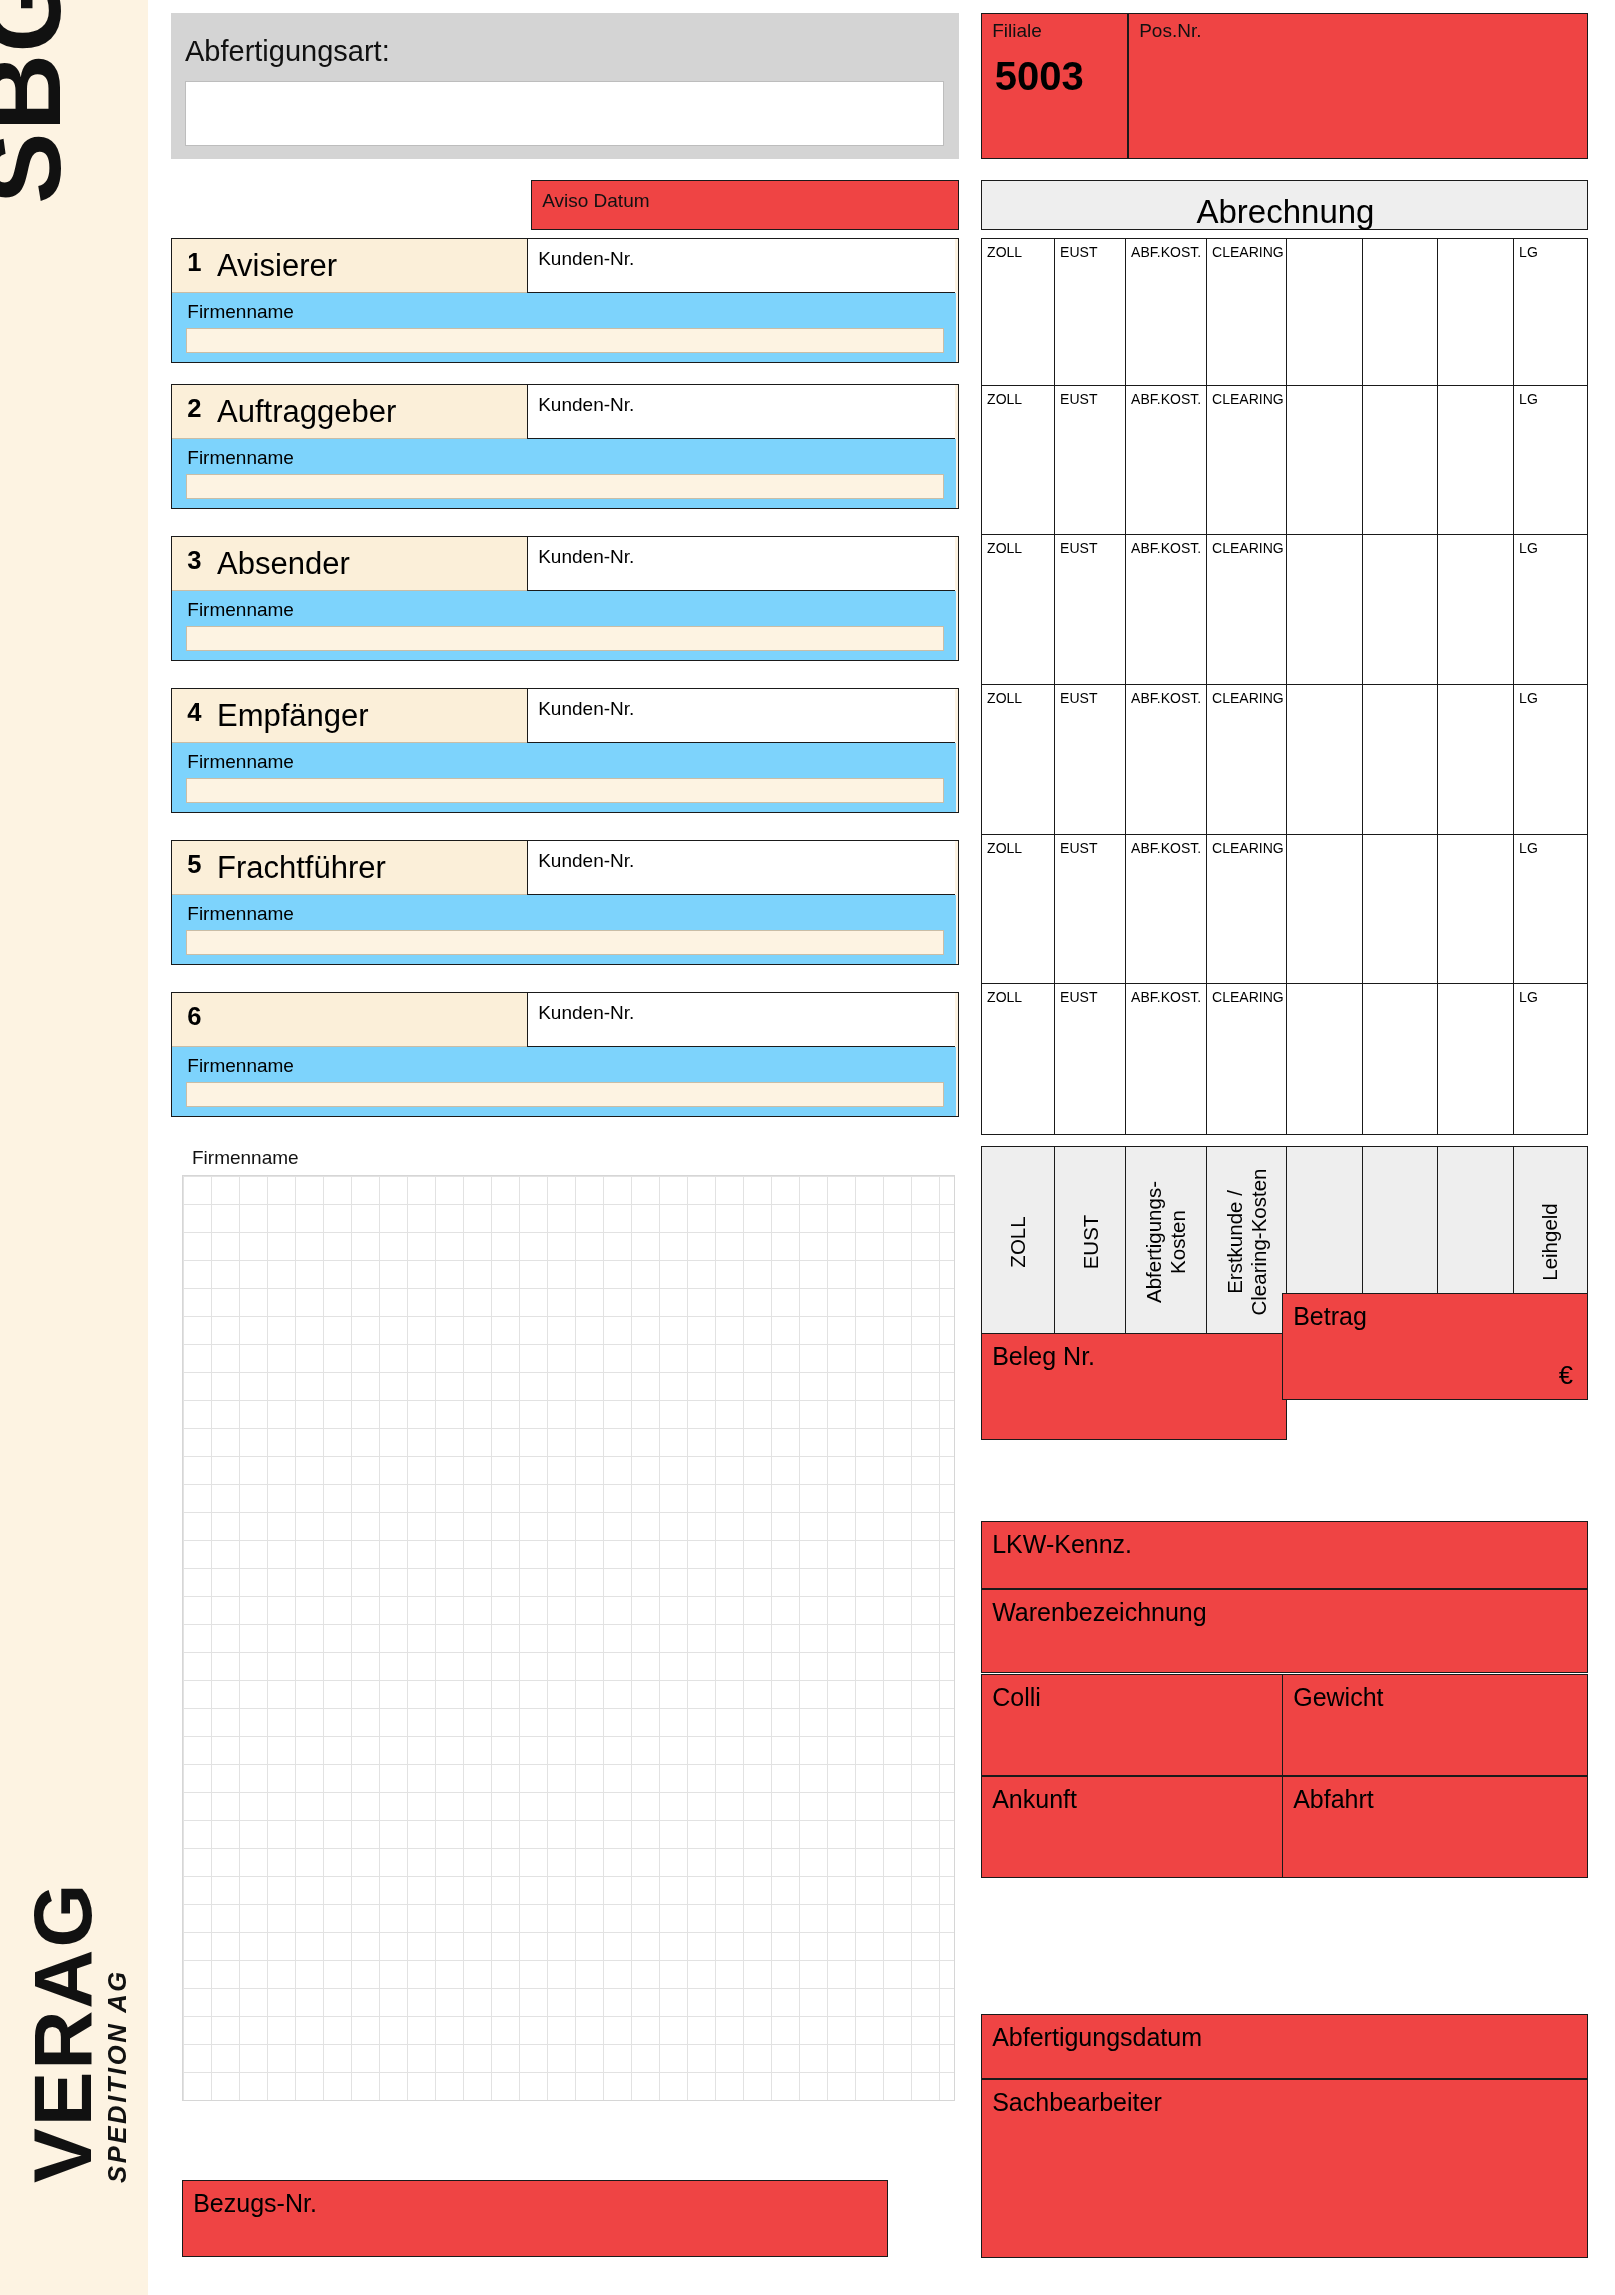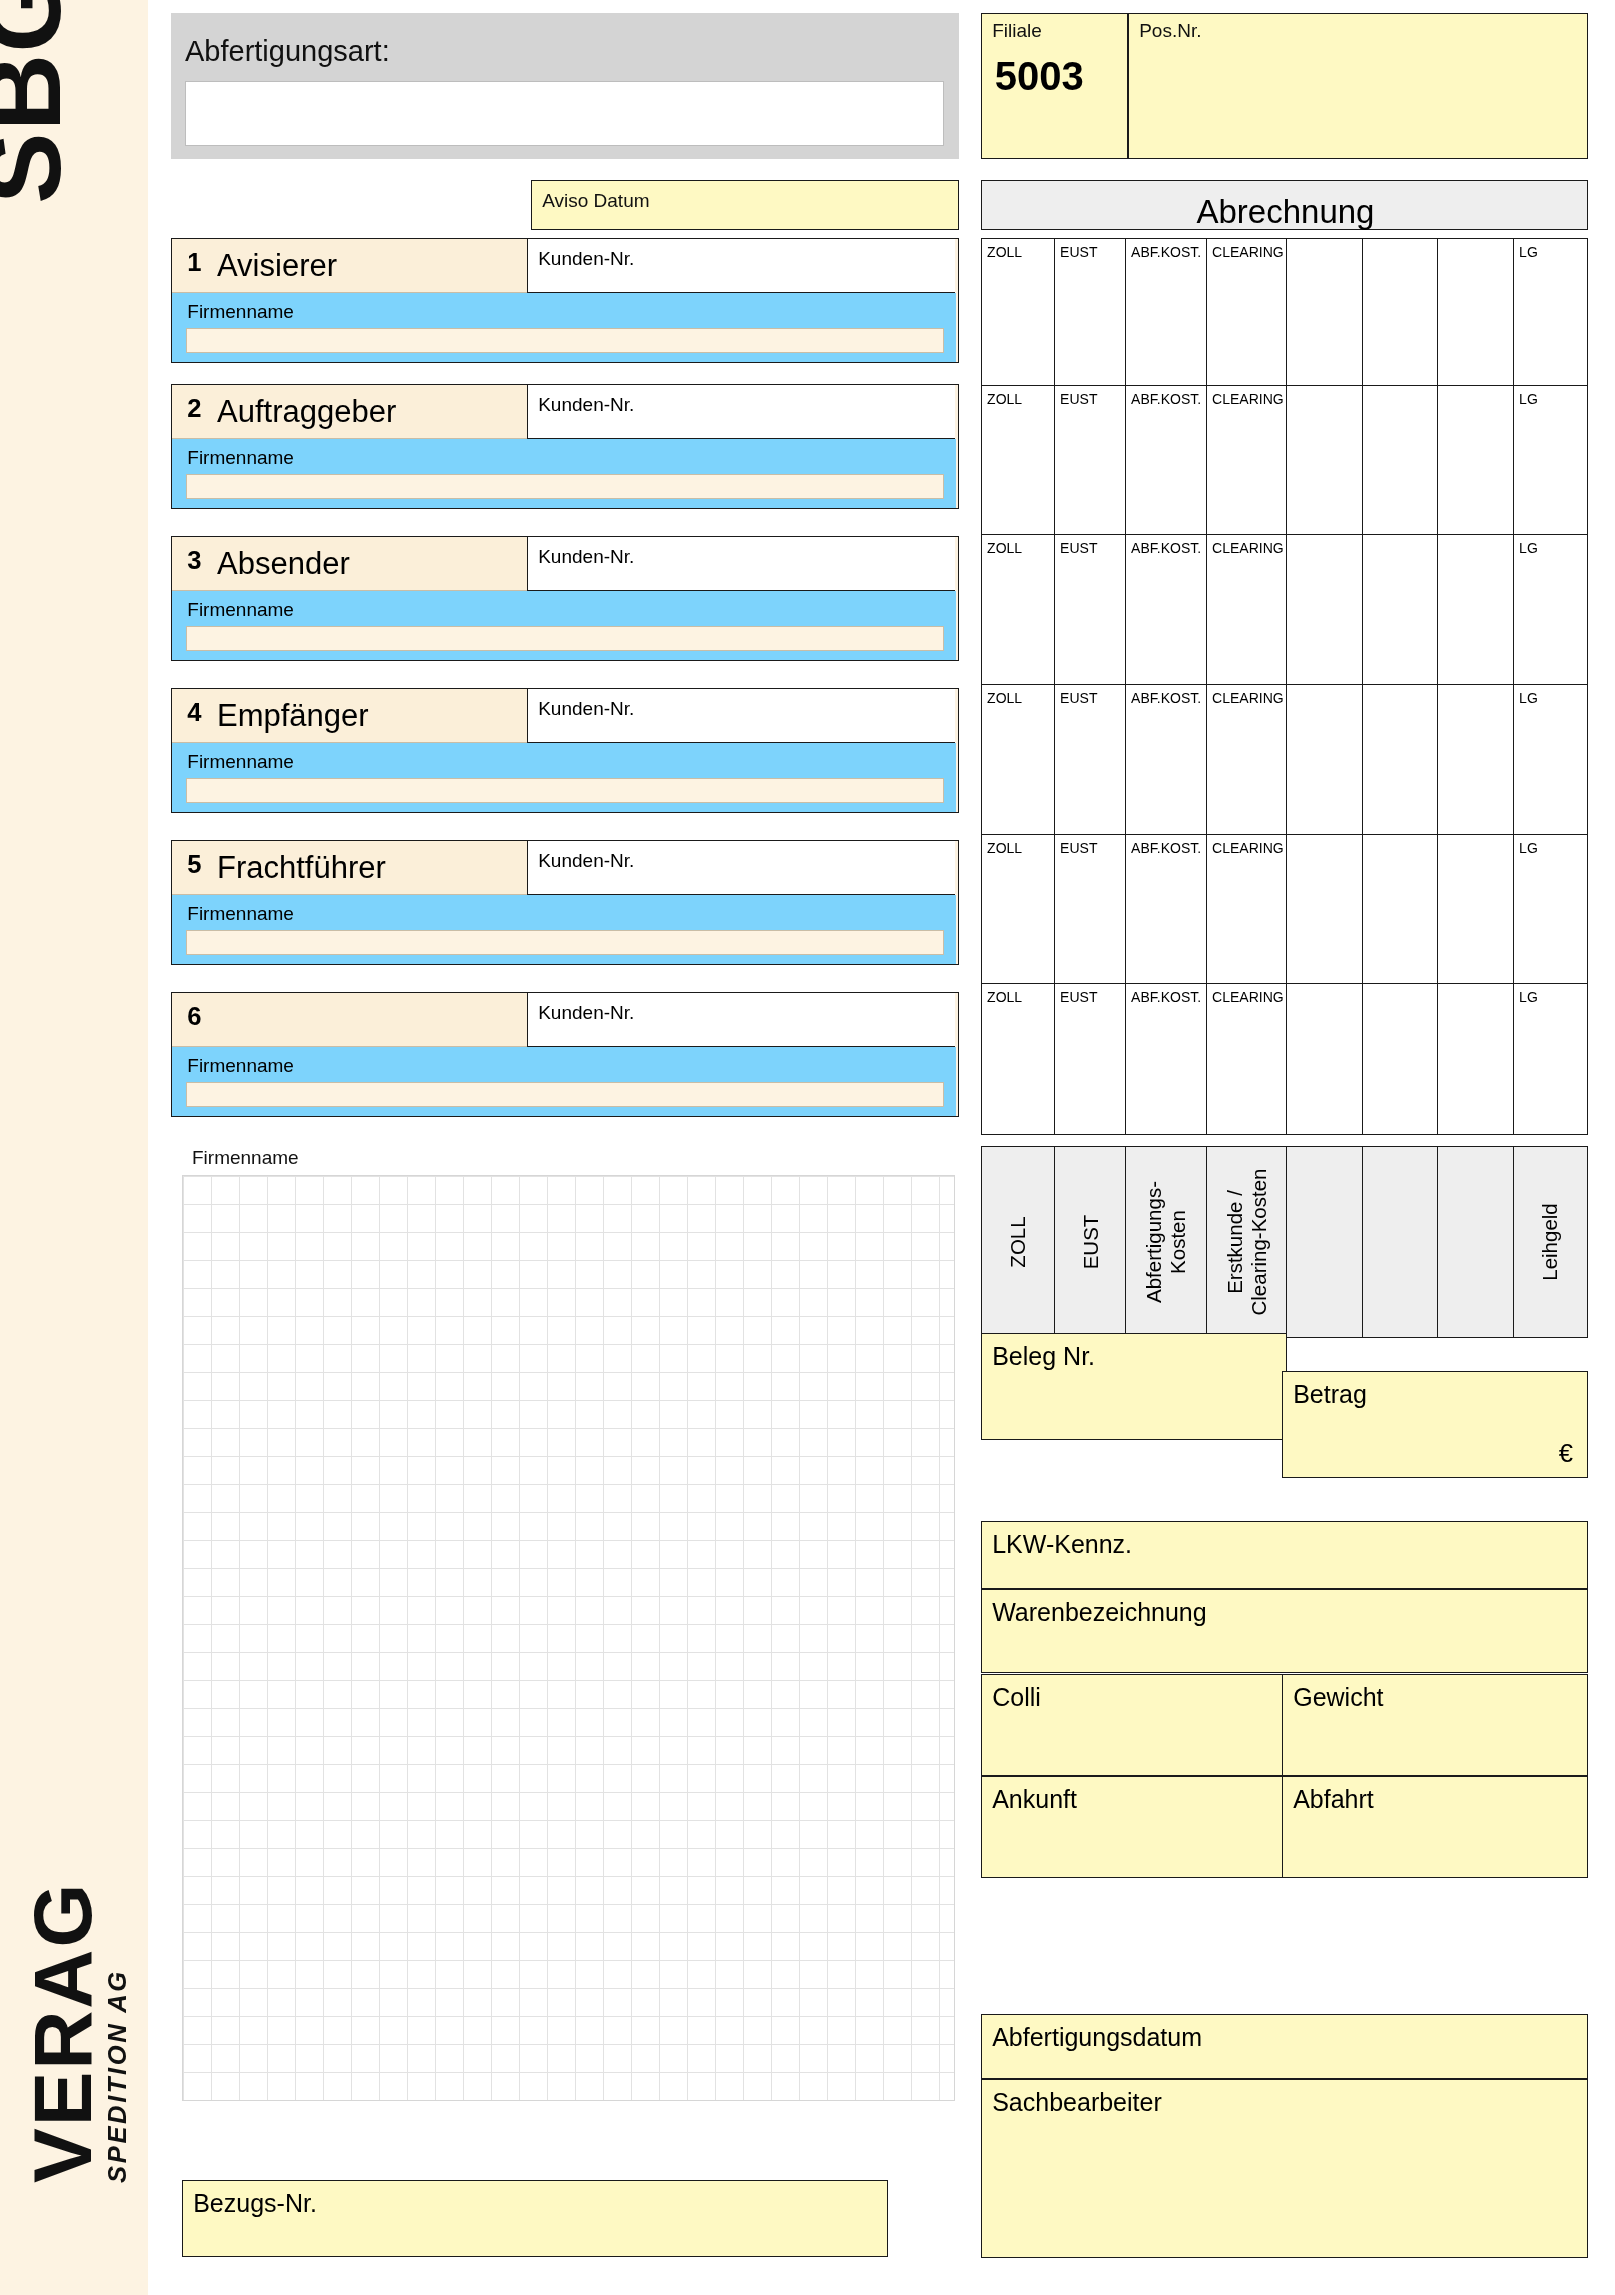--- a/index.html
+++ b/index.html
@@ -74,21 +74,21 @@
     letter-spacing: 2.6px;
     color: #111;
     margin-top: 1.3px;
   }
 
   
   .box {
     position: absolute;
     border: 1.9px solid #1a1a1a;
     box-sizing: border-box;
-    background: #fef9c3;
+    background: #ef4444;
   }
   .lbl {
     position: absolute;
     font-size: 19px;
     color: #111;
     white-space: nowrap;
   }
 
   
   #abfert-wrap {
@@ -260,21 +260,21 @@
     top: 50%;
     transform: translate(-50%, -50%) rotate(-90deg);
     font-size: 20.5px;
     white-space: nowrap;
     text-align: center;
     line-height: 1.15;
   }
 
   
   #beleg-box { left: 981px; top: 1333px; width: 306px; height: 107px; }
-  #betrag-box { left: 1282px; top: 1371px; width: 306px; height: 107px; text-align: right; }
+  #betrag-box { left: 1282px; top: 1293px; width: 306px; height: 107px; text-align: right; }
   #euro-sign {
     position: absolute;
     right: 14px;
     bottom: 9px;
     font-size: 25.6px;
   }
 
   
   #anmerk-label { left: 192px; top: 1147px; font-size: 19px; }
   #grid-box {

